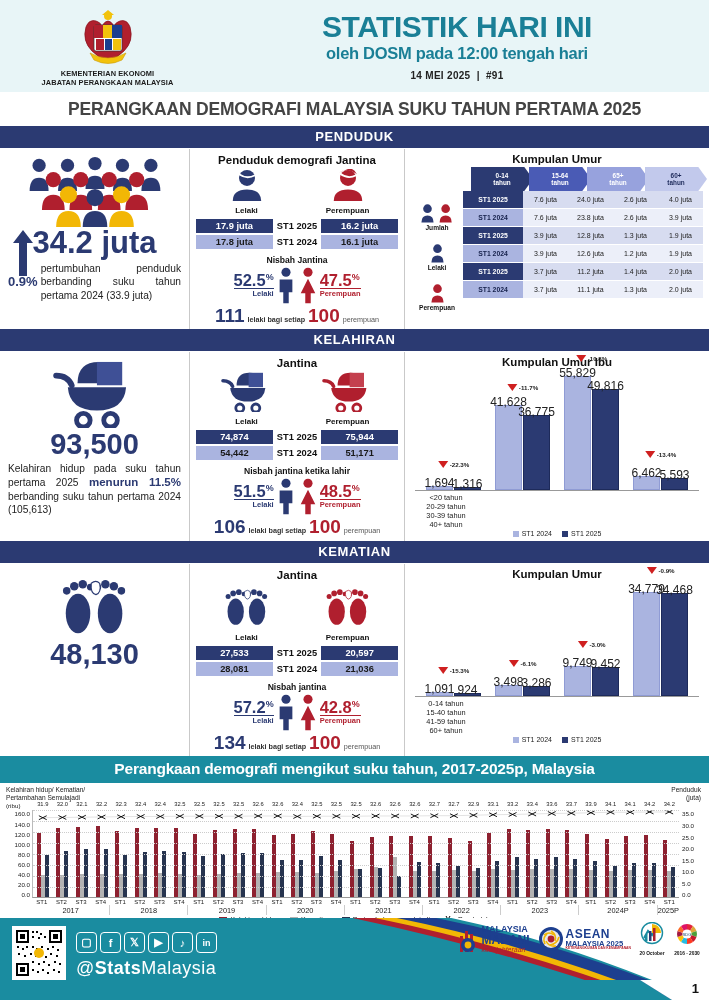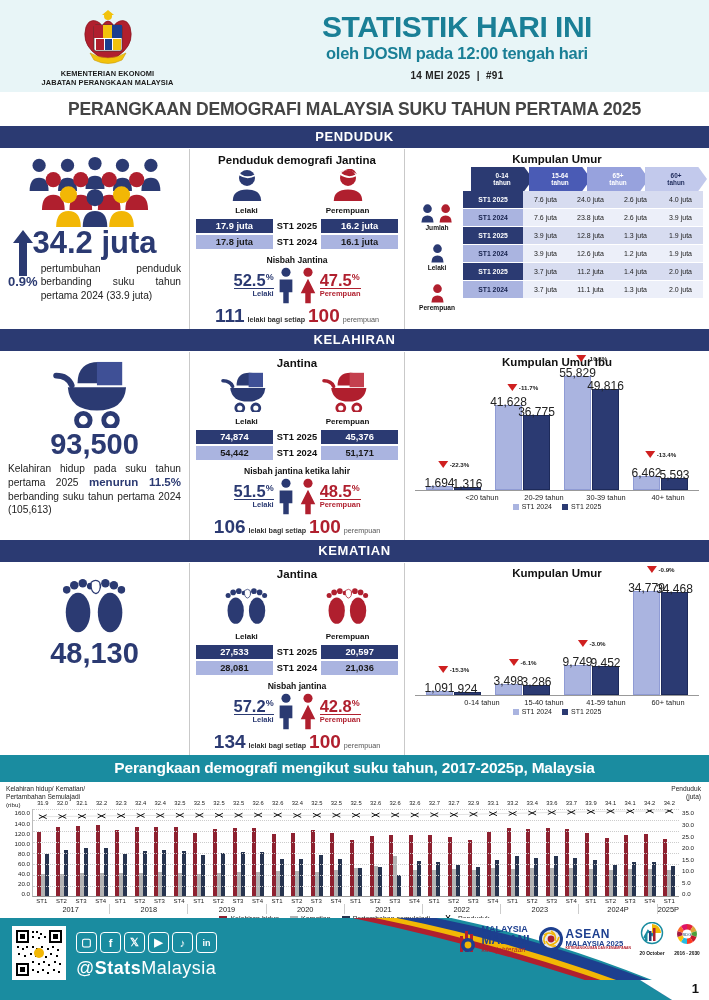--- a/index.html
+++ b/index.html
@@ -94,21 +94,21 @@
   .grp { display:flex; align-items:flex-end; gap:1px; position:relative; height:100%;}
   .bar { width:27px; position:relative; }
   .bar.b24 { background:#aab4e0; border:1px solid #8f9bd4;}
   .bar.b25 { background:#2b3a72; border:1px solid #1d2a5a;}
   .bval { position:absolute; top:-11px; left:50%; transform:translateX(-50%);
           font-size:12px; color:#222; white-space:nowrap; font-weight:500;}
   .delta { position:absolute; left:50%; transform:translateX(-50%); white-space:nowrap;
            display:flex; align-items:center; gap:2px; font-size:6.2px; color:#222; font-weight:bold;}
   .tri { width:0;height:0;border-left:5px solid transparent;border-right:5px solid transparent;
          border-top:7px solid #cf2020;}
-  .xaxis { display:flex; justify-content:flex-end; border-top:1px solid #999; padding-top:2px; }
+  .xaxis { display:flex; justify-content:flex-start; border-top:1px solid #999; padding-top:2px;flex-direction:column; }
   .xlab { font-size:7.4px; color:#222; text-align:center; width:62px;}
   .clegend { display:flex; justify-content:center; gap:10px; margin-top:1px; }
   .cl { display:flex; align-items:center; gap:3px; font-size:7px; color:#222;}
   .swatch { width:6px; height:6px; }
 
   
   .botbar { background:#1a8ca0; color:#fff; text-align:center; font-weight:bold;
             font-size:15.5px; padding:4px 0 5px; letter-spacing:-0.2px;}
   .botwrap { padding:3px 6px 0; position:relative; }
   .axis-title { font-size:6.6px; color:#222; line-height:1.25;}
@@ -430,21 +430,21 @@
             <rect x="37" y="1" width="18" height="18" fill="#c4404e"></rect>
           </svg>
           <div class="gi-label">Perempuan</div>
         </div>
       </div>
       <table class="gtable">
         <tbody>
             <tr>
           <td class="cell-dark">74,874</td>
           <td class="cell-mid">ST1 2025</td>
-          <td class="cell-dark">45,376</td>
+          <td class="cell-dark">75,944</td>
         </tr>
         <tr>
           <td class="cell-light">54,442</td>
           <td class="cell-mid">ST1 2024</td>
           <td class="cell-light">51,171</td>
         </tr>
       </tbody>
         </table>
       <div class="nisbah-h">Nisbah jantina ketika lahir</div>
       <div class="ratio-row">

